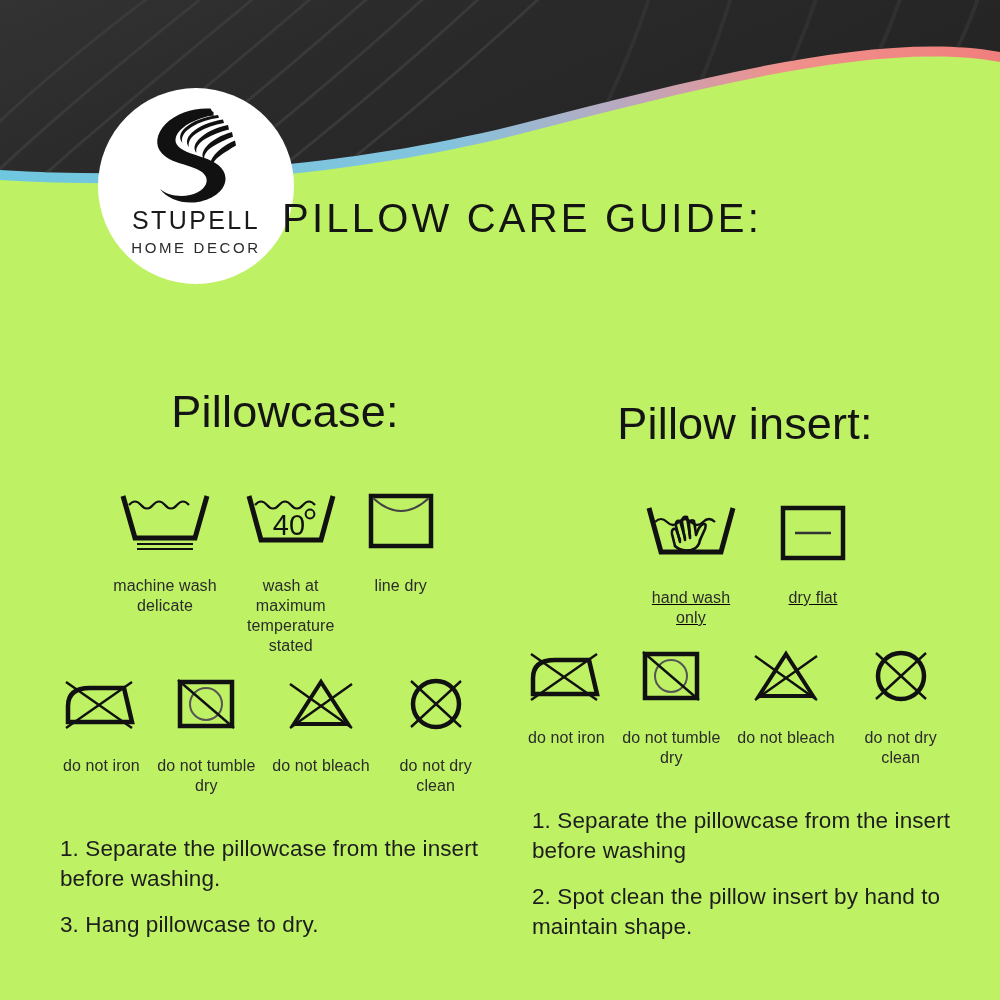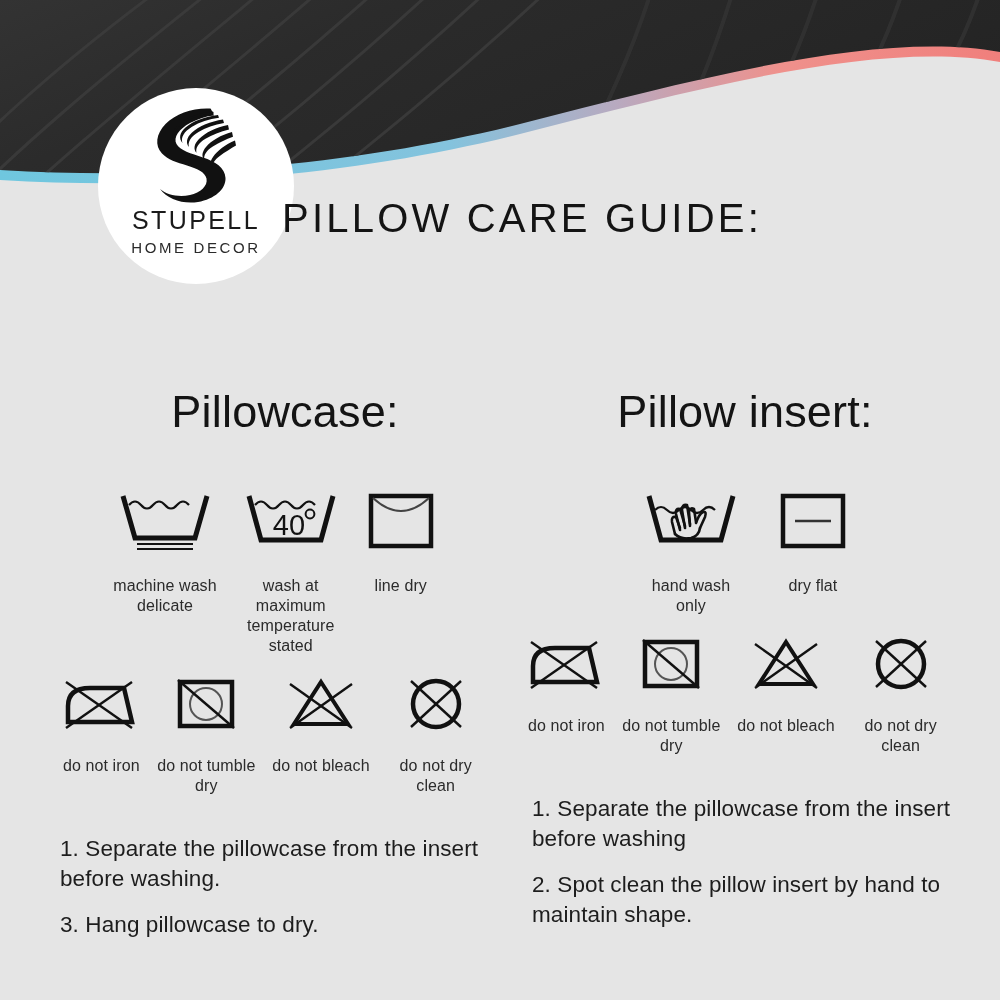--- a/index.html
+++ b/index.html
@@ -4,21 +4,21 @@
 <style>
   html, body {
     margin: 0;
     padding: 0;
     background: #ffffff;
   }
   #page {
     position: relative;
     width: 1000px;
     height: 1000px;
-    background: #e5e5e5;
+    background: #bef264;
     overflow: hidden;
     font-family: "Liberation Sans", sans-serif;
     -webkit-font-smoothing: antialiased;
   }
 
   
   #header-wave {
     position: absolute;
     left: 0; top: 0;
     width: 1000px; height: 230px;
@@ -70,21 +70,21 @@
 
   .col-heading {
     font-size: 45px;
     color: #141414;
     font-weight: 400;
     letter-spacing: 0.2px;
     margin: 0;
     text-align: center;
   }
   #col-pillowcase .col-heading { padding-left: 20px; }
-  #col-insert .col-heading { padding-left: 10px; }
+  #col-insert .col-heading { padding-left: 10px; margin-top: 12px; }
 
   
   .icon-row {
     display: flex;
     justify-content: center;
     align-items: flex-start;
   }
   .icon-cell {
     display: flex;
     flex-direction: column;
@@ -97,21 +97,21 @@
     text-align: center;
     line-height: 1.25;
     letter-spacing: 0.1px;
     margin-top: 24px;
     max-width: 104px;
   }
 
   
   #pc-row1 { margin-top: 52px; gap: 22px; }
   #pc-row2 { margin-top: 20px; gap: 14px; }
-  #pi-row1 { margin-top: 52px; gap: 34px; padding-left: 8px; }
+  #pi-row1 { margin-top: 52px; gap: 34px; padding-left: 8px; text-decoration: underline; }
   #pi-row2 { margin-top: 20px; gap: 14px; }
 
   
   .steps {
     margin: 0;
     padding: 0;
     list-style: none;
   }
   #pc-steps { margin-top: 38px; padding-left: 0px; width: 430px; }
   #pi-steps { margin-top: 38px; padding-left: 12px; width: 420px; }

